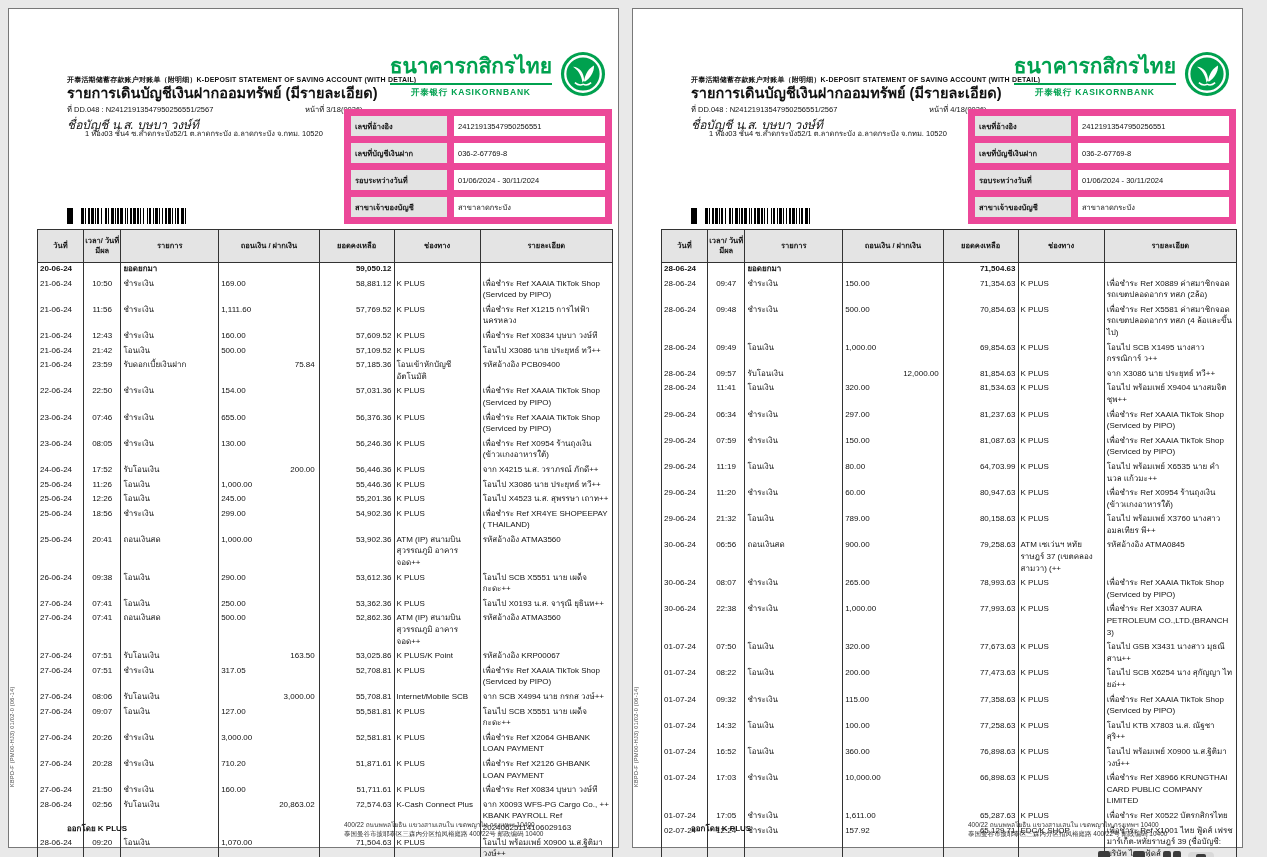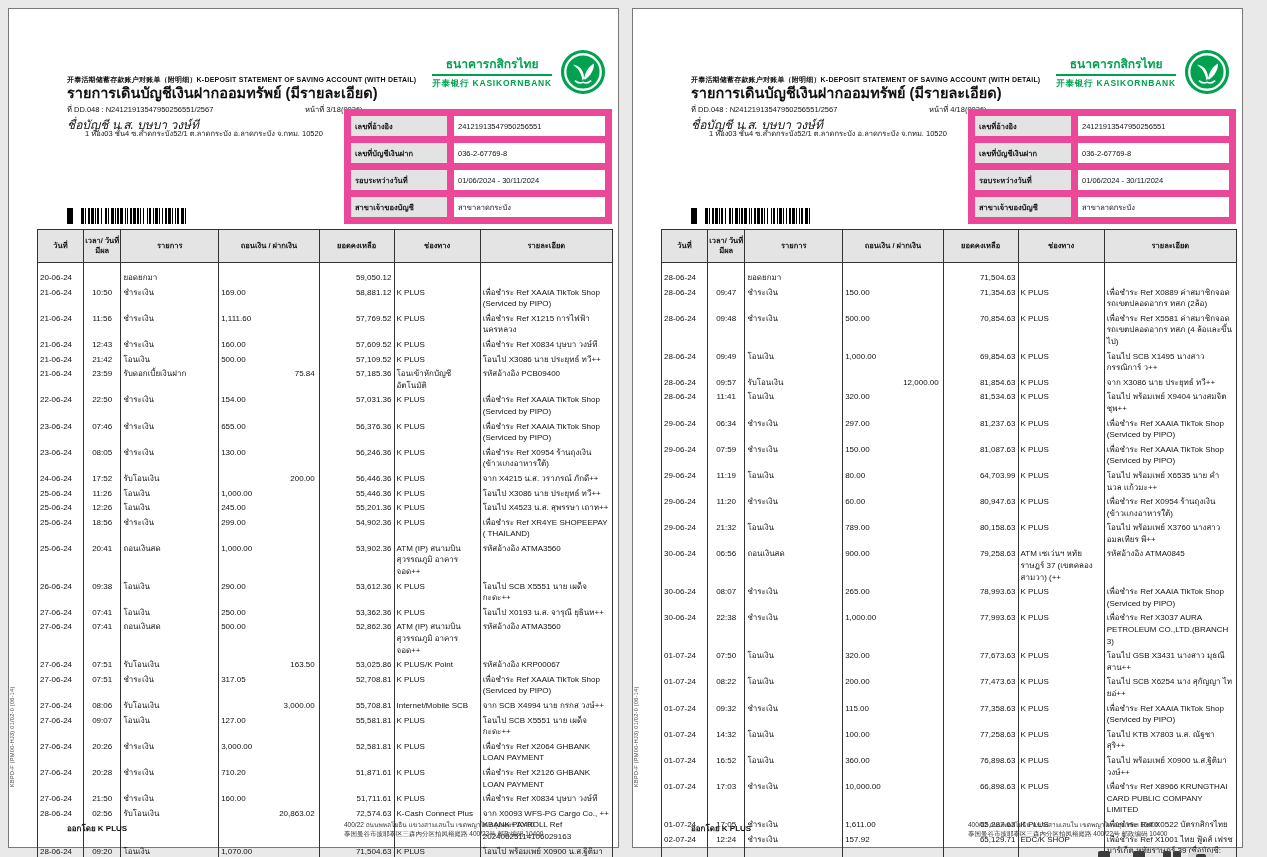--- a/index.html
+++ b/index.html
@@ -27,21 +27,21 @@
   .title{position:absolute;left:58px;top:44px;font-size:14.5px;font-weight:bold;color:#111;margin-top:28px;}
   .subtitle{position:absolute;left:58px;top:66px;font-size:7px;font-weight:bold;color:#111;letter-spacing:.2px;}
   .docline{position:absolute;left:58px;top:94px;font-size:7.5px;color:#111;width:330px;}
   .pageno{position:absolute;left:238px;top:0;font-size:7.5px;}
   .acctname{position:absolute;left:58px;top:106px;font-size:12px;color:#111;font-style:italic;}
   .acctaddr{position:absolute;left:76px;top:118px;font-size:7.5px;color:#111;}
 
   
   .brand{position:absolute;right:12px;top:40px;display:flex;align-items:center;gap:8px;}
   .brand-txt{text-align:center;}
-  .brand-th{font-size:12px;font-weight:bold;color:#00A14F;border-bottom:2.5px solid #00A14F;padding-bottom:1px;white-space:nowrap;}
+  .brand-th{font-size:21px;font-weight:bold;color:#00A14F;border-bottom:2.5px solid #00A14F;padding-bottom:1px;white-space:nowrap;}
   .brand-en{font-size:8.5px;font-weight:bold;color:#00A14F;letter-spacing:.8px;margin-top:2px;white-space:nowrap;}
   .brand svg{display:block;}
 
   
   table.info{
     position:absolute;left:335px;top:100px;width:268px;
     border-collapse:collapse;font-size:7.5px;color:#111;
   }
   table.info td{border:7px solid #ec4899;padding:4px 4px;height:11px;}
   table.info td.lbl{background:#e3e3e3;font-weight:bold;width:88px;}
@@ -58,21 +58,21 @@
   }
   table.tx thead th{
     background:#e4e4e4;border:1px solid #333;font-size:7.5px;font-weight:bold;
     padding:3px 1px;height:26px;vertical-align:middle;line-height:1.35;
   }
   table.tx tbody td{
     border-left:1px solid #333;padding:2px 2px 1px 2px;
     vertical-align:top;line-height:1.45;word-wrap:break-word;
   }
   table.tx tbody td:last-child{border-right:1px solid #333;}
-  table.tx tbody tr:first-child td{padding-top:9px;}
+  table.tx tbody tr:first-child td{padding-top:0;font-weight:bold;}
   col.c1{width:8%;} col.c2{width:6.5%;} col.c3{width:17%;} col.c4{width:17.5%;}
   col.c5{width:13%;} col.c6{width:15%;} col.c7{width:23%;}
   td.c-date{text-align:left;padding-left:3px;}
   td.c-time{text-align:center;}
   td.c-bal{text-align:right;padding-right:3px;}
   td.c-amt .wd{text-align:left;padding-right:28px;}
   td.c-amt .dp{text-align:right;padding-right:2px;}
 
   
   .foot-left{position:absolute;left:58px;bottom:12px;font-size:8px;font-weight:bold;color:#111;}

